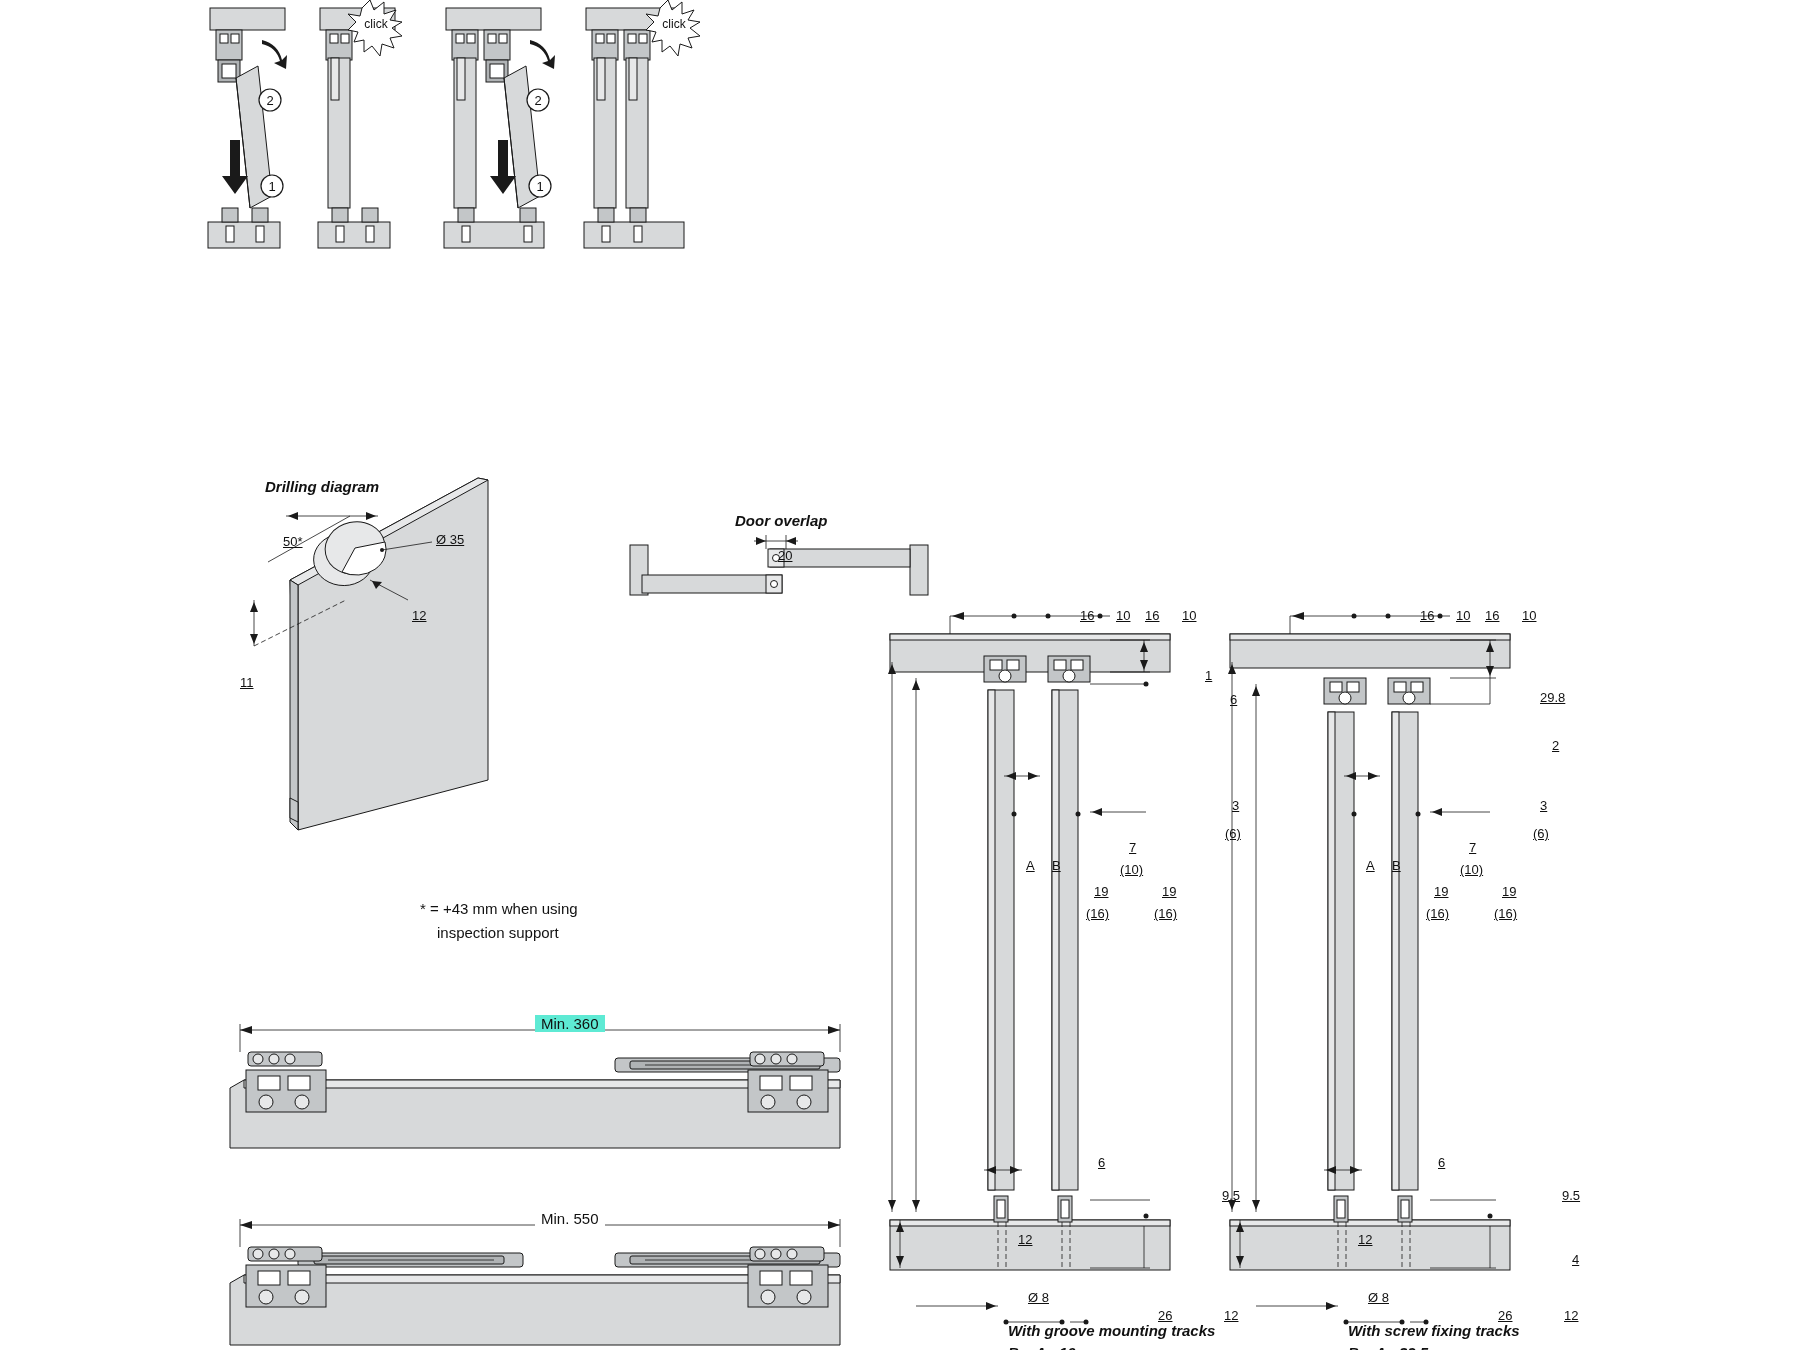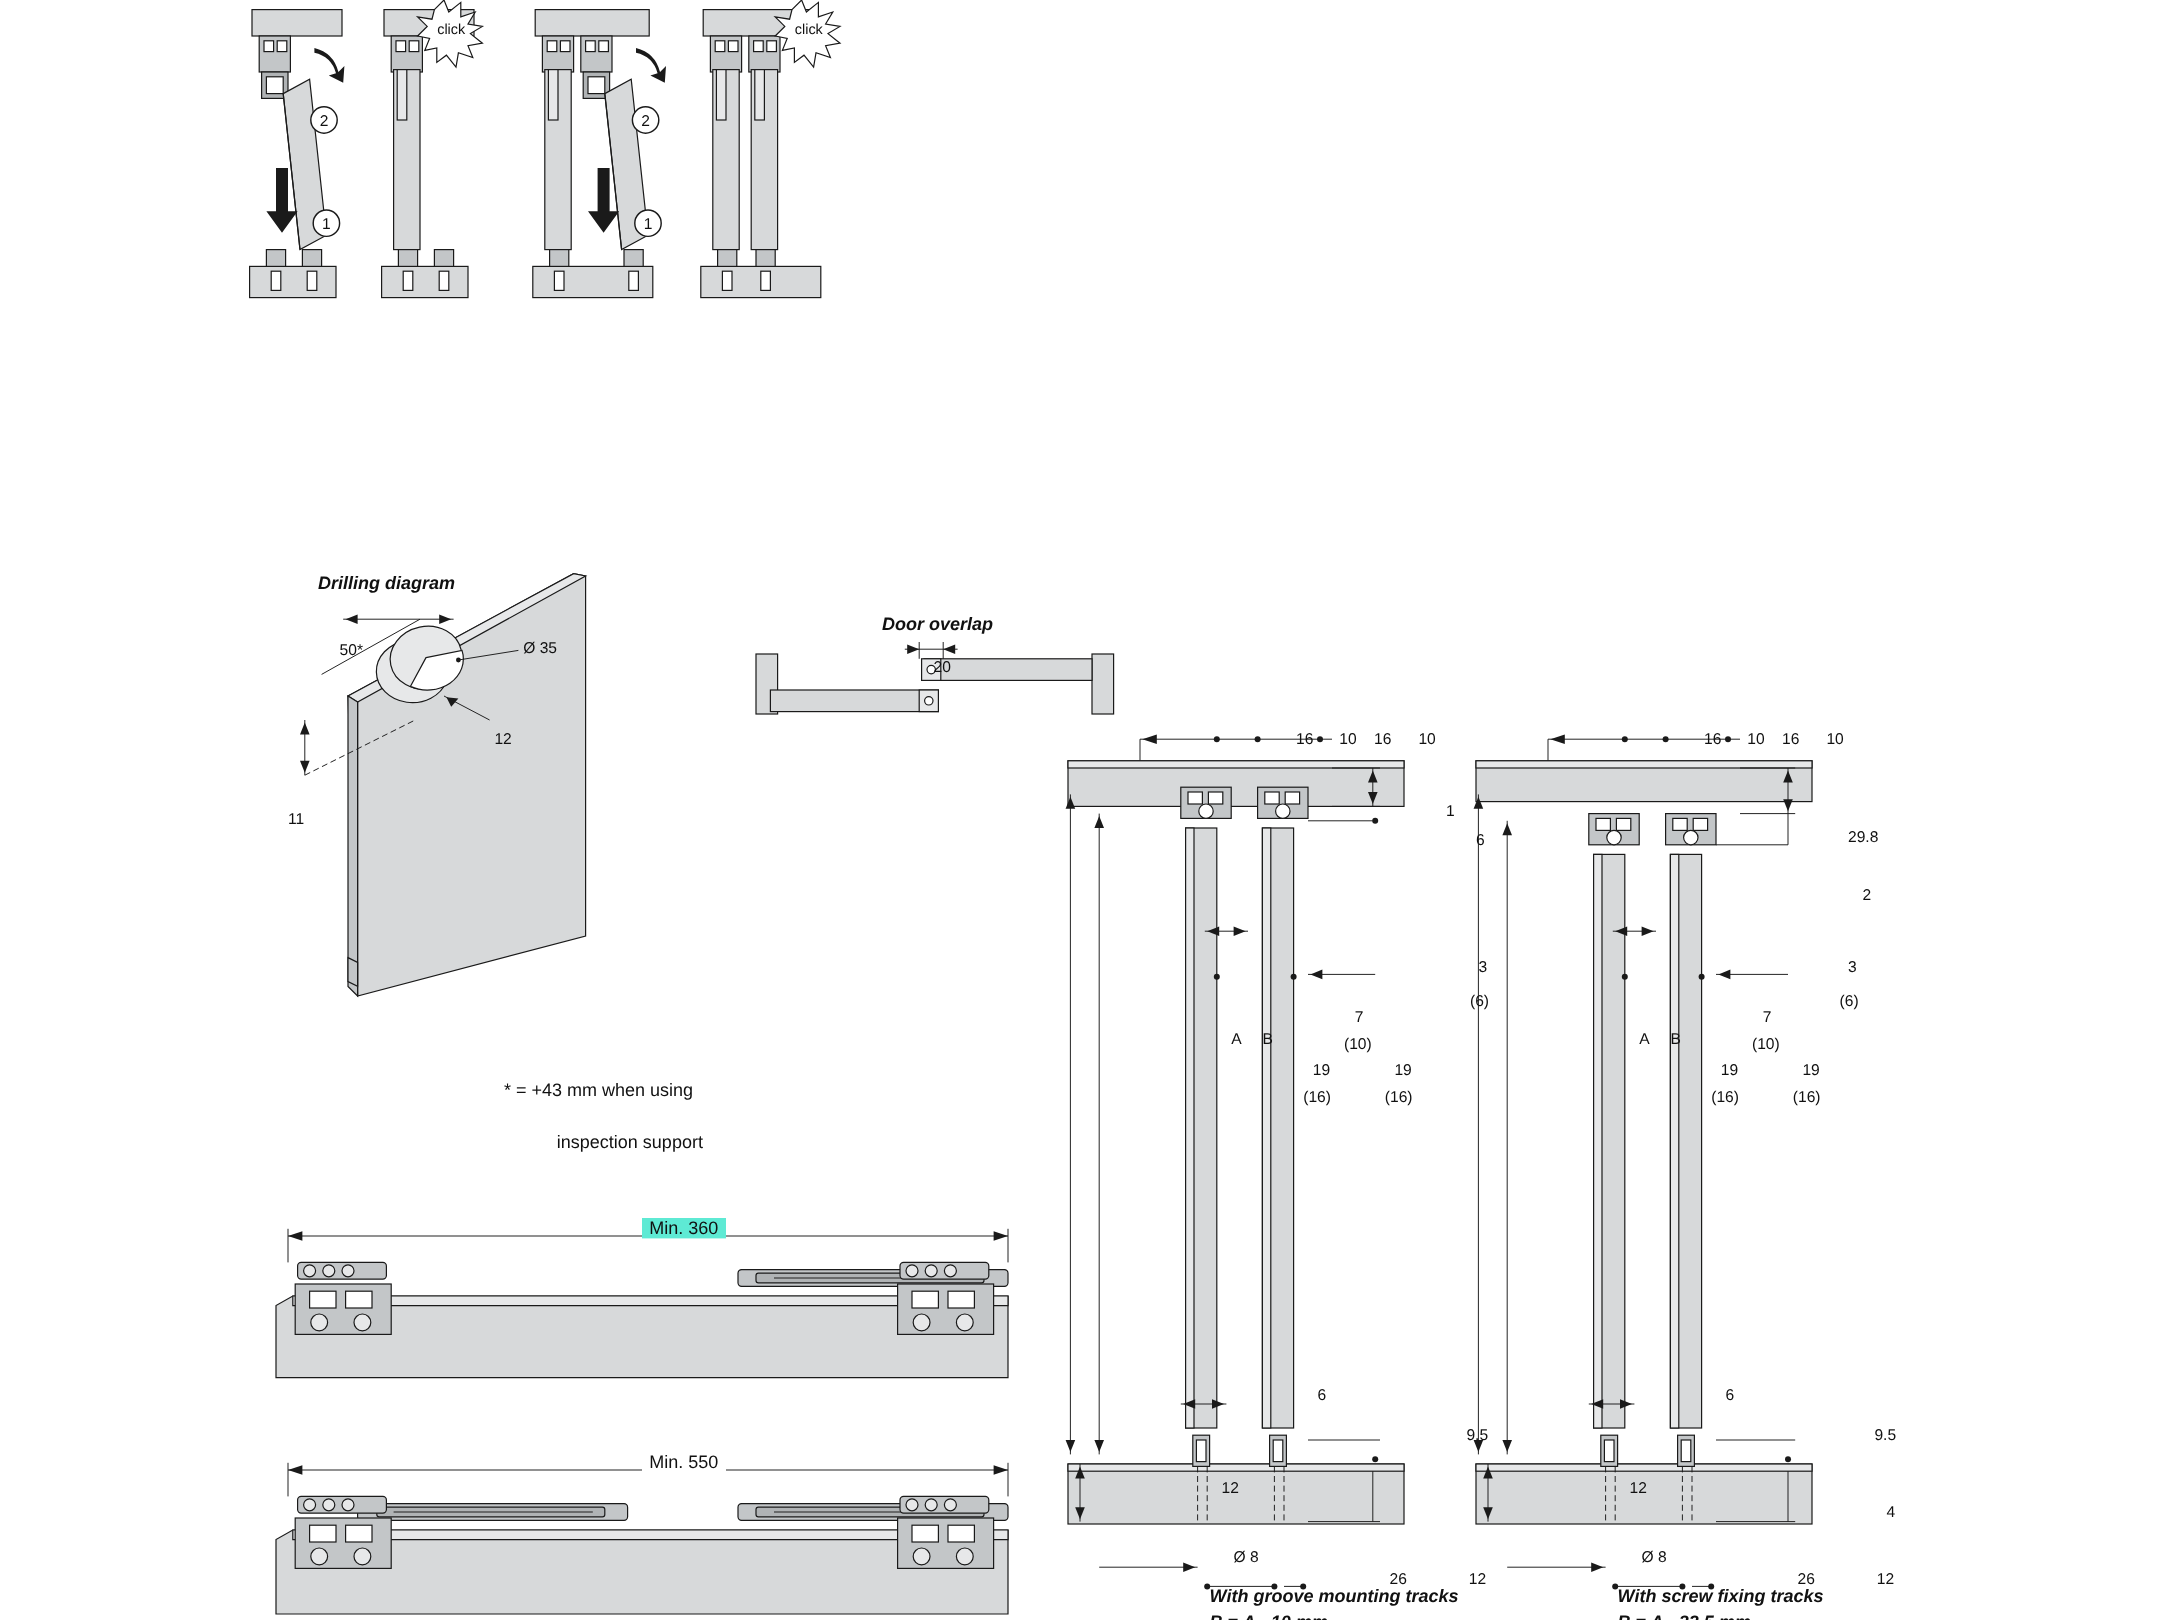--- a/index.html
+++ b/index.html
@@ -1,21 +1,21 @@
 <!DOCTYPE html>
 <html><head>
 <meta charset="utf-8">
 <style>
   html,body{margin:0;padding:0;background:#ffffff;}
   body{width:1800px;height:1350px;position:relative;font-family:"Liberation Sans",sans-serif;color:#1a1a1a;}
   .stage{position:absolute;left:0;top:0;width:1800px;height:1350px;}
   .abs{position:absolute;}
   .lbl{position:absolute;font-size:15px;color:#111;white-space:pre;}
   .lbl.b{font-weight:bold;font-style:italic;}
-  .lbl.sm{font-size:13px;}
+  .lbl.sm{font-size:13px;text-decoration:underline;}
   svg{overflow:visible;}
   .ln{stroke:#1a1a1a;stroke-width:1;fill:none;}
   .lnT{stroke:#1a1a1a;stroke-width:0.8;fill:none;}
   .dash{stroke:#1a1a1a;stroke-width:0.8;fill:none;stroke-dasharray:5 3;}
   .g1{fill:#d7d9da;stroke:#1a1a1a;stroke-width:1;}
   .g2{fill:#c3c6c8;stroke:#1a1a1a;stroke-width:1;}
   .g3{fill:#b0b3b5;stroke:#1a1a1a;stroke-width:1;}
   .g4{fill:#e7e8e9;stroke:#1a1a1a;stroke-width:1;}
   .wht{fill:#ffffff;stroke:#1a1a1a;stroke-width:1;}
   .blk{fill:#1a1a1a;}
@@ -149,21 +149,21 @@
     <circle class="blk" cx="132" cy="100" r="2"></circle>
 
     <line class="lnT" x1="120" y1="130" x2="158" y2="150"></line>
     <polygon class="blk" points="122,131 132,132 126,139"></polygon>
   </svg>
   <div class="lbl sm" style="left:283px;top:534px;">50*</div>
   <div class="lbl sm" style="left:436px;top:532px;">Ø 35</div>
   <div class="lbl sm" style="left:412px;top:608px;">12</div>
   <div class="lbl sm" style="left:240px;top:675px;">11</div>
   <div class="lbl" style="left:420px;top:900px;">* = +43 mm when using</div>
-  <div class="lbl" style="left:437px;top:944px;margin-left:27px;">inspection support</div>
+  <div class="lbl" style="left:437px;top:924px;">inspection support</div>
 
   <div class="lbl b" style="left:735px;top:512px;">Door overlap</div>
   <svg class="abs" style="left:620px;top:535px;" width="340" height="110">
 
     <rect class="g1" x="10" y="10" width="18" height="50"></rect>
 
     <rect class="g1" x="290" y="10" width="18" height="50"></rect>
 
     <rect class="g1" x="150" y="14" width="140" height="18"></rect>
     <rect class="g4" x="148" y="14" width="16" height="18"></rect>

